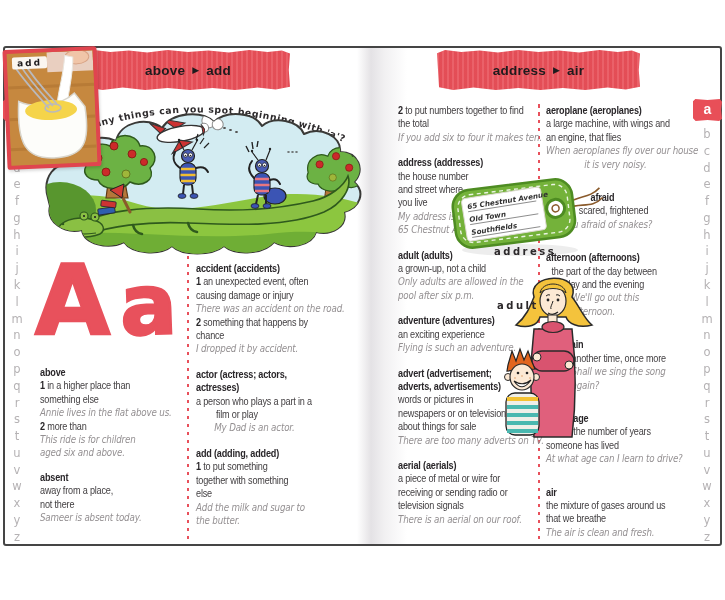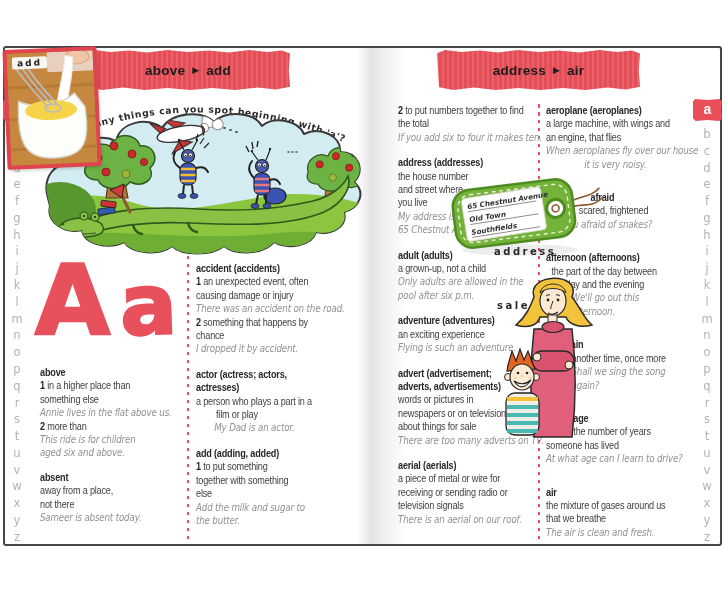--- a/index.html
+++ b/index.html
@@ -493,15 +493,15 @@
         <circle cx="27" cy="110" r="1.3" fill="#222"></circle>
       <circle cx="15" cy="115" r=".7" fill="#d98e4f"></circle>
         <circle cx="30" cy="115" r=".7" fill="#d98e4f"></circle>
         <circle cx="22" cy="113" r=".7" fill="#d98e4f"></circle>
       <path d="M14 118 Q 22 130 31 117 Q 23 124 14 118 Z" fill="#fff" stroke="#222" stroke-width="1.1"></path>
       <rect x="6" y="130" width="33" height="42" rx="9" fill="#efefe8" stroke="#222" stroke-width="1.3"></rect>
       <path d="M7 136 H38" stroke="#f3c234" stroke-width="4"></path>
       <path d="M7 144 H38 M7 152 H38 M7 160 H38 M7 168 H38" stroke="#49b8b0" stroke-width="4"></path>
     </g>
   </svg>
-  <span class="caption" id="cap-adult">sale</span>
+  <span class="caption" id="cap-adult">adult</span>
 
 </div>
 
 </body></html>

